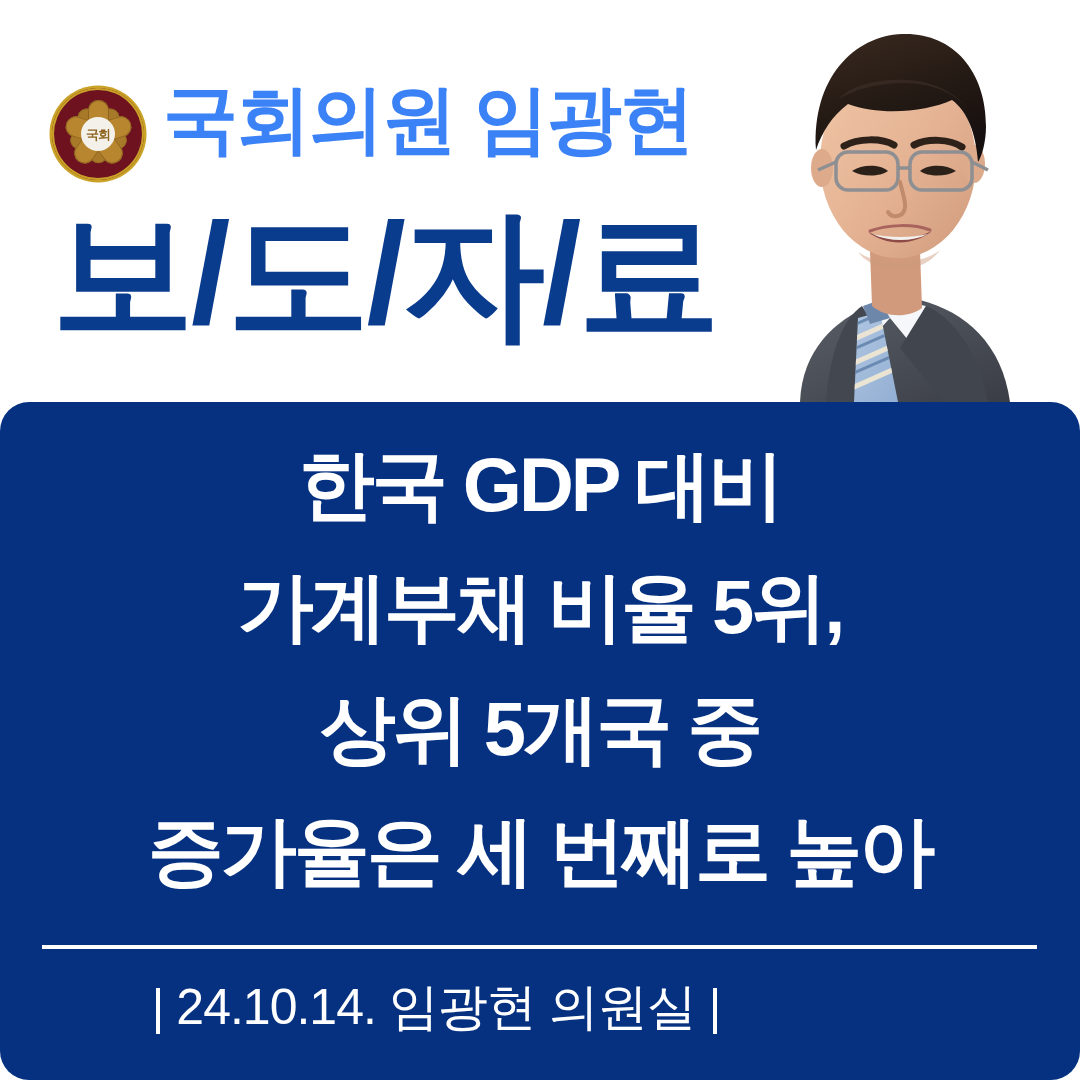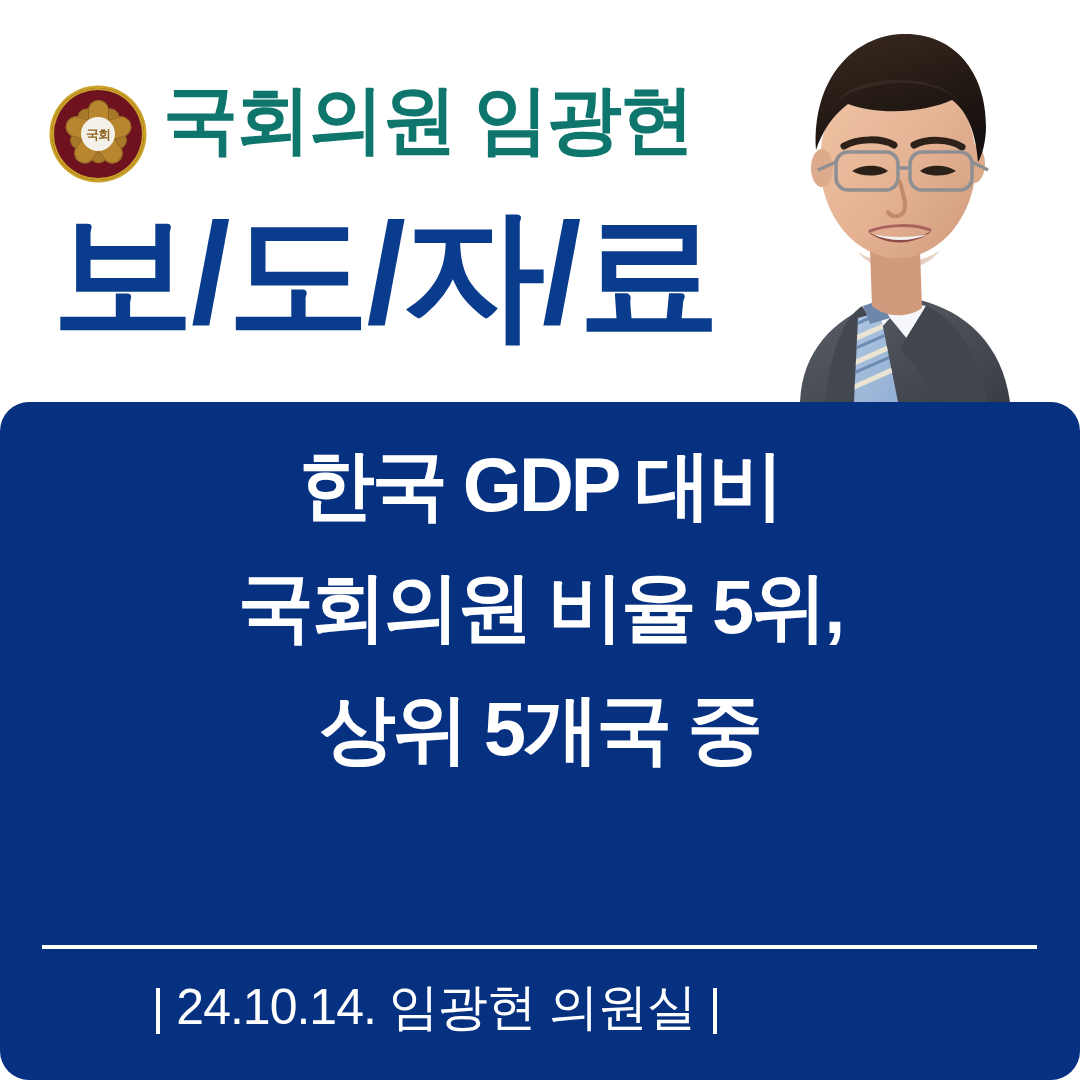--- a/index.html
+++ b/index.html
@@ -86,21 +86,21 @@
   }
 
   
   .header-title {
     position: absolute;
     left: 163px;
     top: 82px;
     font-size: 75px;
     line-height: 1;
     font-weight: 900;
-    color: #0f766e;
+    color: #3b82f6;
     letter-spacing: -2px;
     white-space: nowrap;
   }
 
   
   .header-subtitle {
     position: absolute;
     left: 52px;
     top: 203px;
     font-size: 142px;
@@ -286,22 +286,23 @@
 
         <path d="M128 252 C148 266 190 266 210 250 C192 276 146 276 128 252 Z" fill="#cd9a7b" opacity="0.45"></path>
       </svg>
     </div>
   </div>
 
   <div class="body-band">
 
     <div class="headline">
       <div class="headline-line">한국 GDP 대비</div>
-      <div class="headline-line">국회의원 비율 5위,</div>
+      <div class="headline-line">가계부채 비율 5위,</div>
       <div class="headline-line">상위 5개국 중</div>
+      <div class="headline-line">증가율은 세 번째로 높아</div>
     </div>
 
     <div class="divider"></div>
 
     <div class="footer-line">| 24.10.14. 임광현 의원실 |</div>
   </div>
 
 </div>
 
 </body></html>

